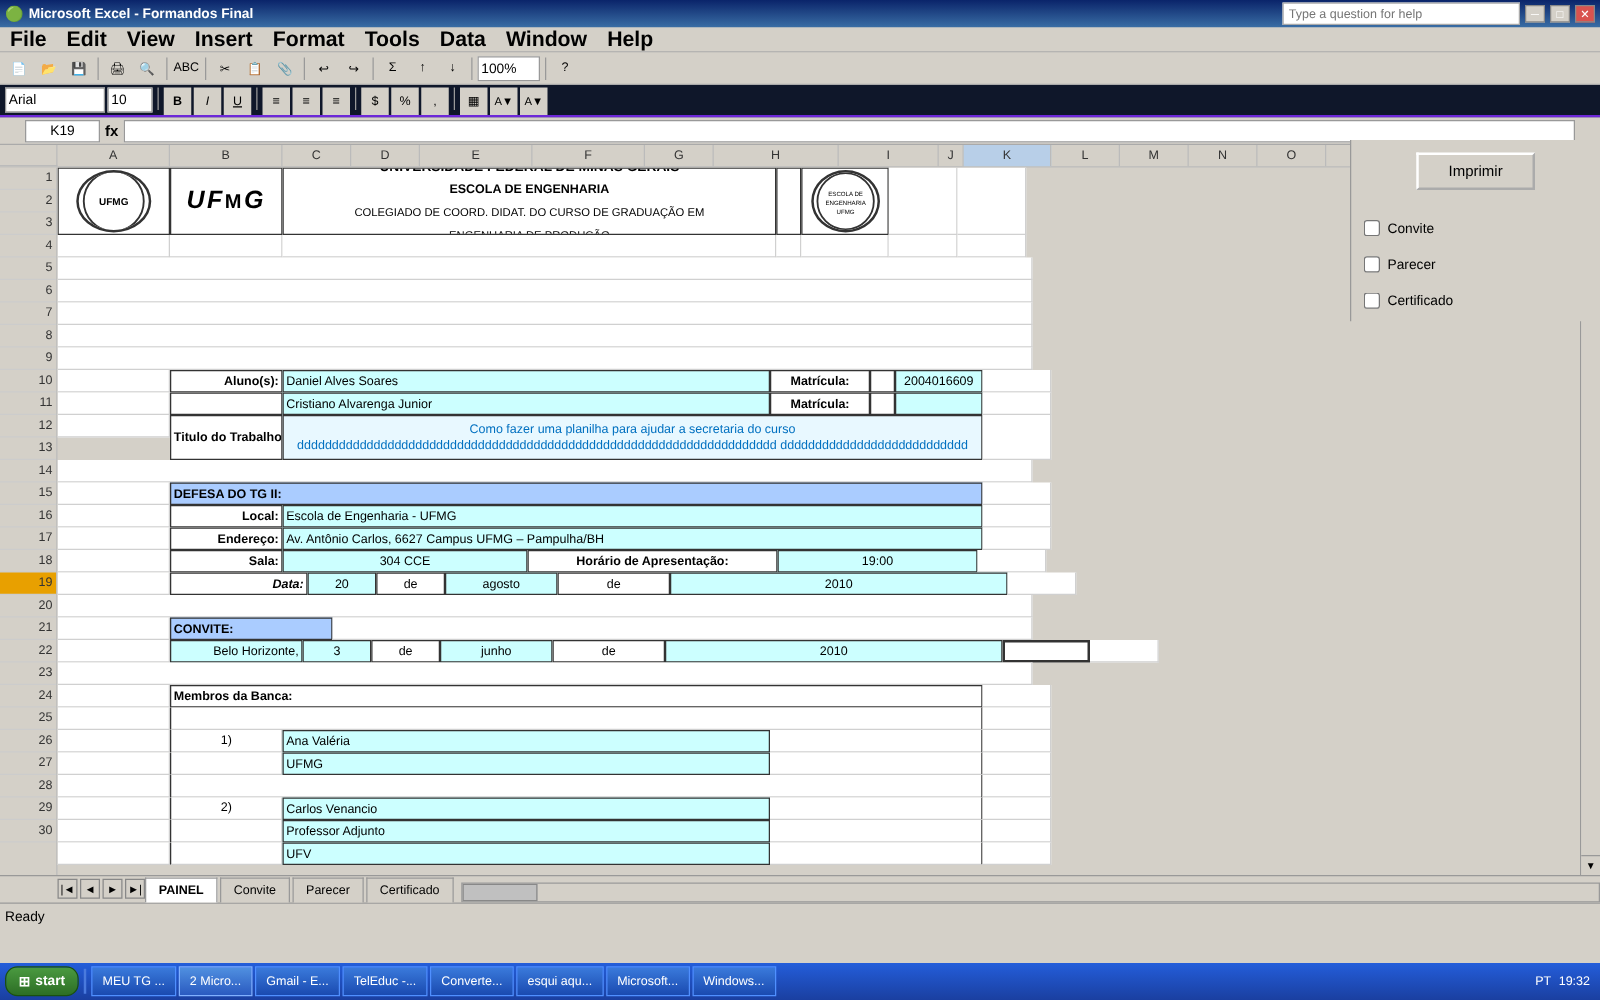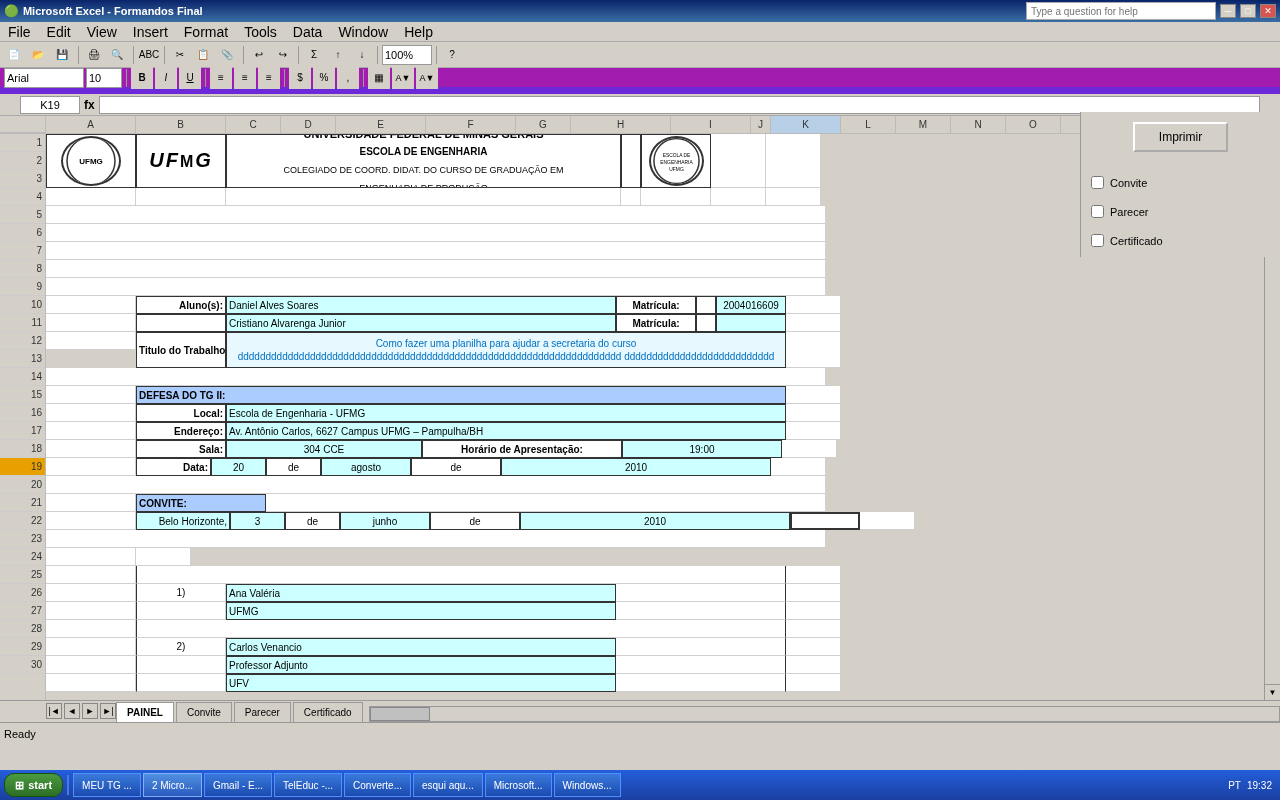--- a/index.html
+++ b/index.html
@@ -29,21 +29,22 @@
     #menubar {
       background: #d4d0c8;
       height: 22px;
       display: flex;
       align-items: center;
       border-bottom: 1px solid #999;
     }
     .menu-item {
       padding: 2px 8px;
       cursor: pointer;
-      font-size: 14px;
+      font-size: 17px;
+      font-weight: bold;
     }
 
     
     #toolbar1 {
       background: #d4d0c8;
       height: 26px;
       display: flex;
       align-items: center;
       padding: 2px 4px;
       border-bottom: 1px solid #aaa;
@@ -57,26 +58,26 @@
       font-size: 10px;
       cursor: pointer;
     }
     .tb-sep { width: 1px; height: 18px; background: #999; margin: 0 2px; }
     .tb-input {
       height: 20px; border: 1px solid #999; font-size: 11px; padding: 0 2px;
     }
 
     
     #toolbar2 {
-      background: #a21caf;
+      background: #0f172a;
       height: 26px;
       display: flex;
-      align-items: center;
+      align-items: flex-start;
       padding: 2px 4px;
-      border-bottom: 7px solid #6d28d9;
+      border-bottom: 2px solid #6d28d9;
       gap: 2px;
     }
 
     
     #formulabar {
       background: #d4d0c8;
       height: 22px;
       display: flex;
       align-items: center;
       border-bottom: 1px solid #aaa;
@@ -528,58 +529,59 @@
             <div class="sc" style="width:90px;"></div>
             <div class="sc bold right" style="width:90px;border:1px solid #333;"><span>Sala:</span></div>
             <div class="sc bg-cyan center" style="width:196px;border:1px solid #333;"><span>304 CCE</span></div>
             <div class="sc bold center" style="width:200px;border:1px solid #333;"><span>Horário de Apresentação:</span></div>
             <div class="sc bg-cyan center" style="width:160px;border:1px solid #333;"><span>19:00</span></div>
             <div class="sc" style="width:55px;"></div>
           </div>
 
           <div class="sheet-row" style="height:18px;">
             <div class="sc" style="width:90px;"></div>
-            <div class="sc bold right" style="width:75px;border:1px solid #333;"><span>Data:</span></div>
+            <div class="sc bold right" style="width:110px;border:1px solid #333;font-style:italic;"><span>Data:</span></div>
             <div class="sc bg-cyan center" style="width:55px;border:1px solid #333;"><span>20</span></div>
             <div class="sc center" style="width:55px;border:1px solid #333;"><span>de</span></div>
             <div class="sc bg-cyan center" style="width:90px;border:1px solid #333;"><span>agosto</span></div>
             <div class="sc center" style="width:90px;border:1px solid #333;"><span>de</span></div>
             <div class="sc bg-cyan center" style="width:270px;border:1px solid #333;"><span>2010</span></div>
             <div class="sc" style="width:55px;"></div>
           </div>
 
           <div class="sheet-row" style="height:18px;">
             <div class="sc" style="width:780px;"></div>
           </div>
 
           <div class="sheet-row" style="height:18px;">
             <div class="sc" style="width:90px;"></div>
             <div class="sc bold bg-blue" style="width:130px;border:1px solid #333;"><span>CONVITE:</span></div>
             <div class="sc" style="width:560px;"></div>
           </div>
 
           <div class="sheet-row" style="height:18px;">
             <div class="sc" style="width:90px;"></div>
-            <div class="sc bg-cyan right" style="width:94px;border:1px solid #333;"><span>Belo Horizonte,</span></div>
+            <div class="sc bg-cyan right" style="width:106px;border:1px solid #333;"><span>Belo Horizonte,</span></div>
             <div class="sc bg-cyan center" style="width:55px;border:1px solid #333;"><span>3</span></div>
             <div class="sc center" style="width:55px;border:1px solid #333;"><span>de</span></div>
             <div class="sc bg-cyan center" style="width:90px;border:1px solid #333;"><span>junho</span></div>
             <div class="sc center" style="width:90px;border:1px solid #333;"><span>de</span></div>
             <div class="sc bg-cyan center" style="width:270px;border:1px solid #333;"><span>2010</span></div>
 
             <div class="sc" style="width:70px;border:2px solid #333;background:white;"></div>
             <div class="sc" style="width:55px;"></div>
           </div>
 
           <div class="sheet-row" style="height:18px;">
             <div class="sc" style="width:780px;"></div>
           </div>
 
           <div class="sheet-row" style="height:18px;">
             <div class="sc" style="width:90px;"></div>
+            <div class="sc bold" style="width:650px;border:1px solid #333;"><span>Membros da Banca:</span></div>
             <div class="sc" style="width:55px;"></div>
           </div>
 
           <div class="sheet-row" style="height:18px;">
             <div class="sc" style="width:90px;"></div>
             <div class="sc" style="width:650px;border-left:1px solid #333;border-right:1px solid #333;"></div>
             <div class="sc" style="width:55px;"></div>
           </div>
 
           <div class="sheet-row" style="height:18px;">

